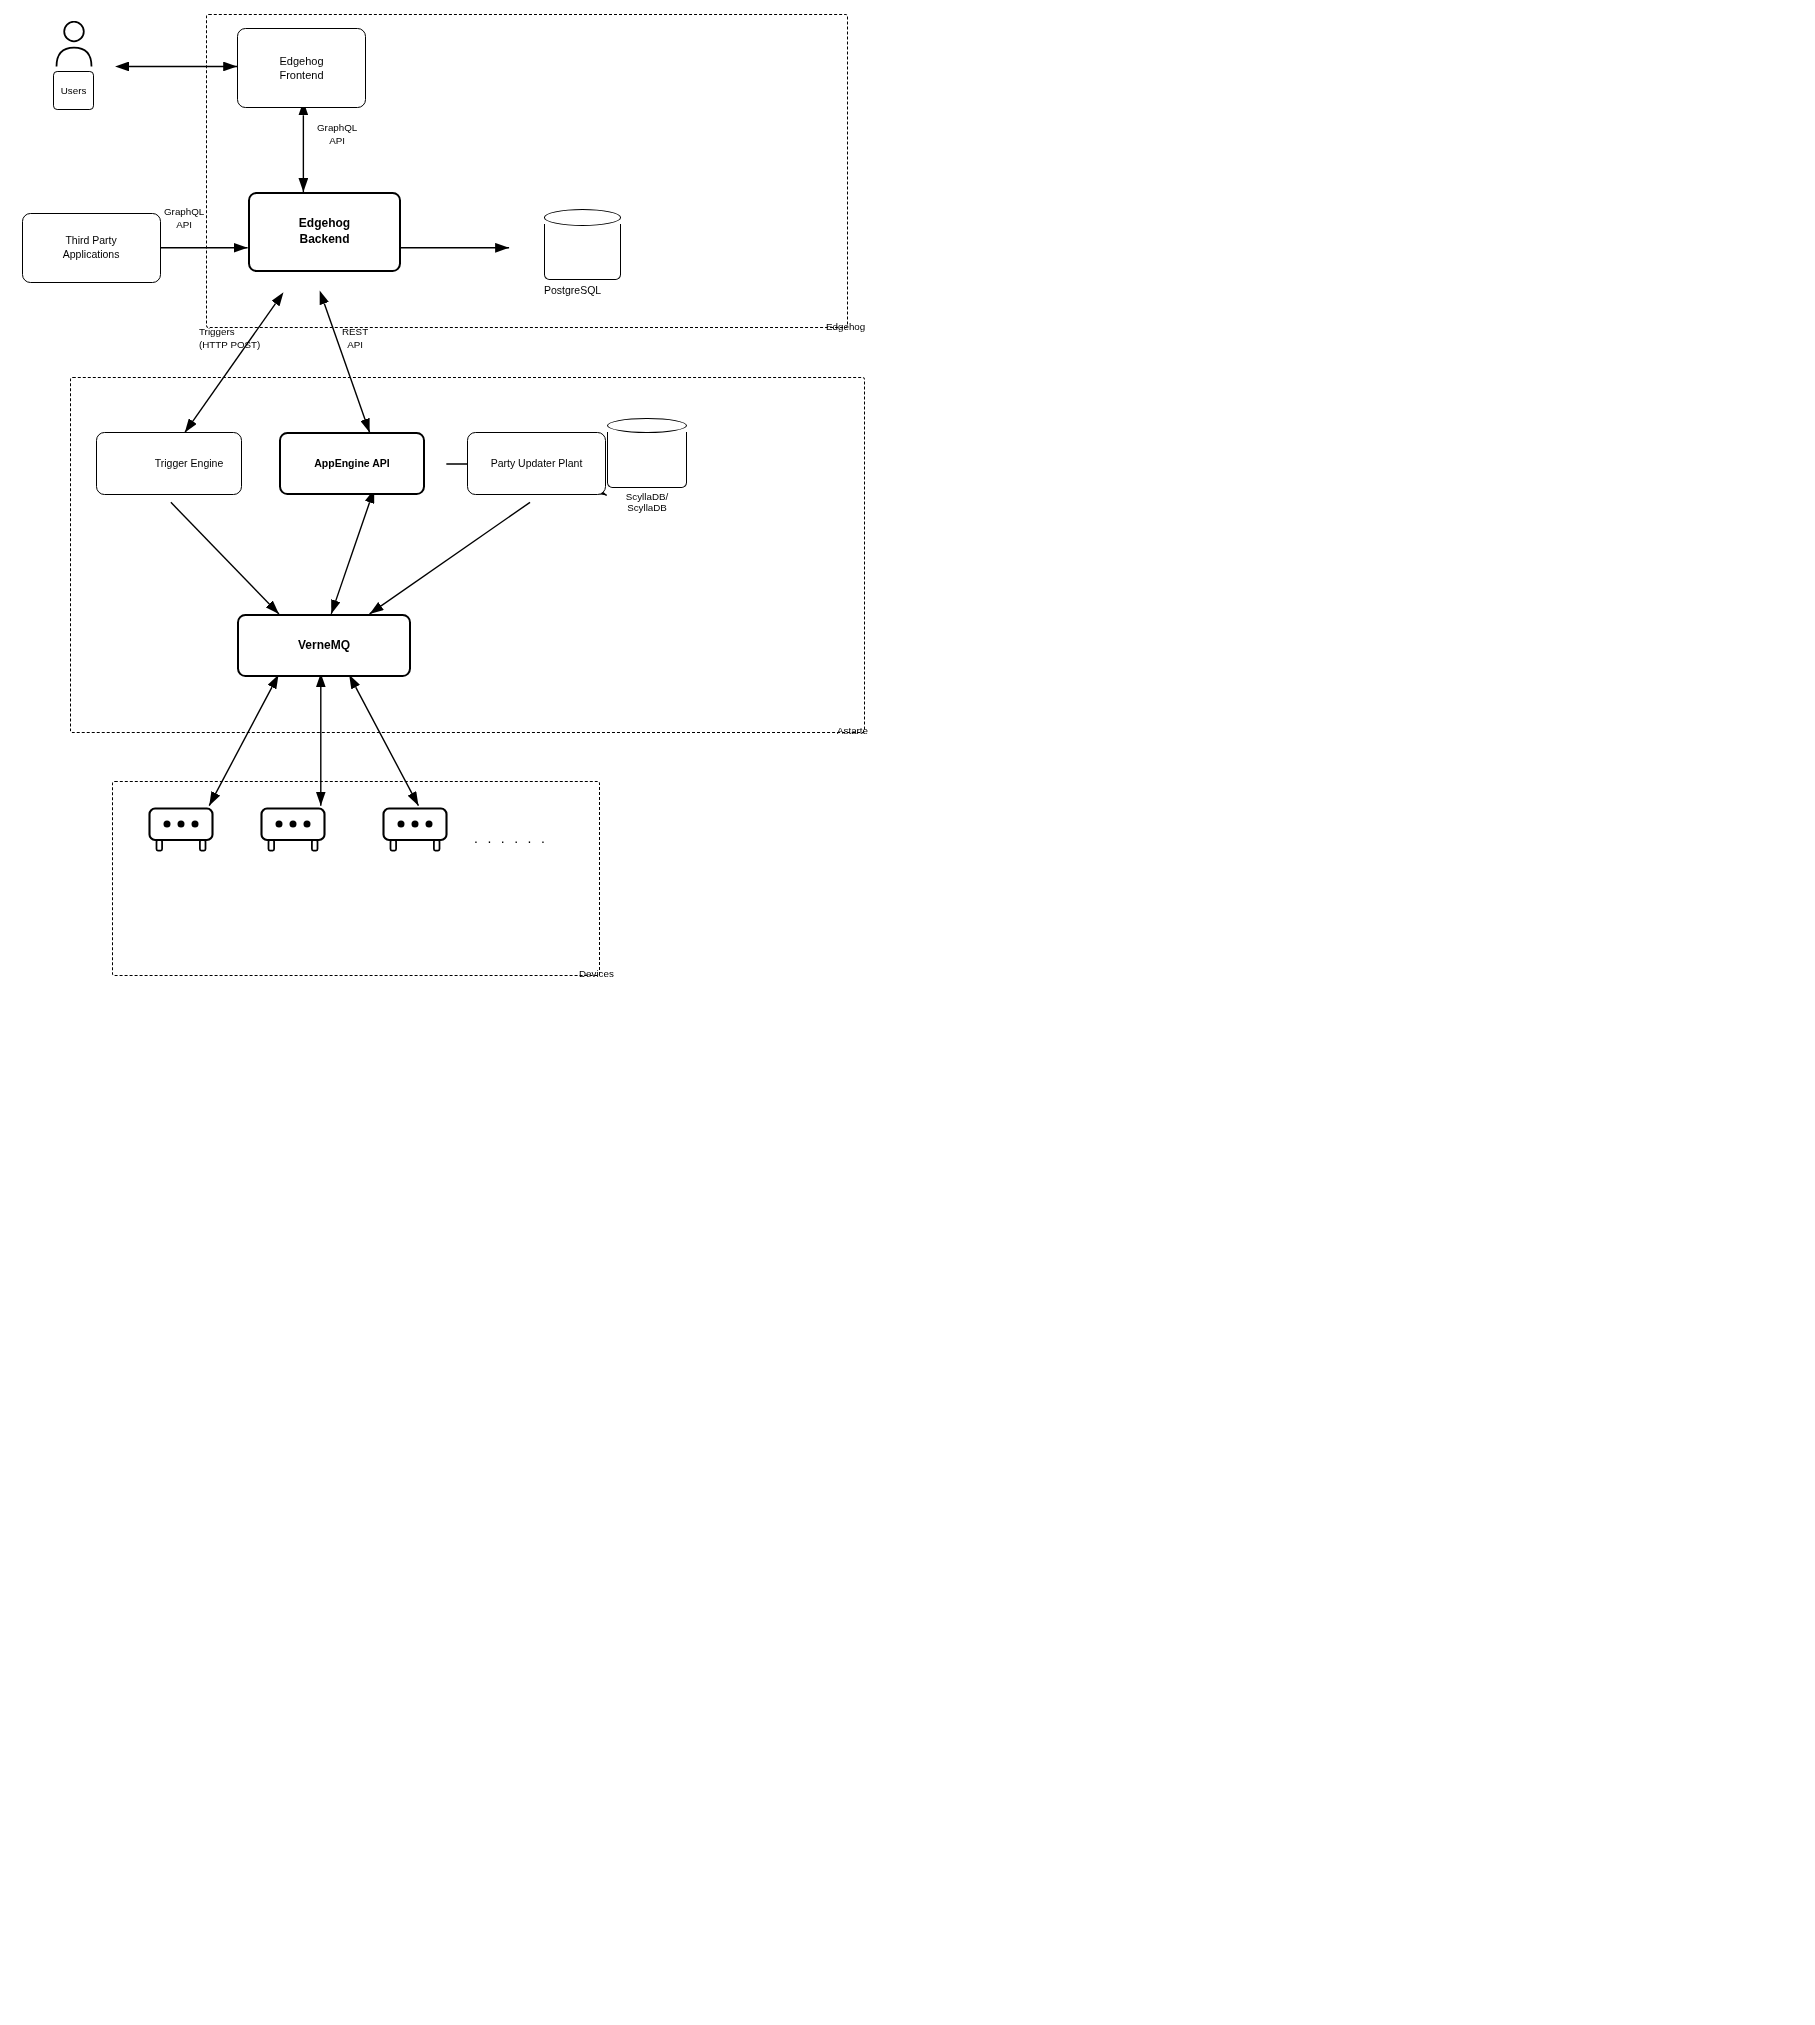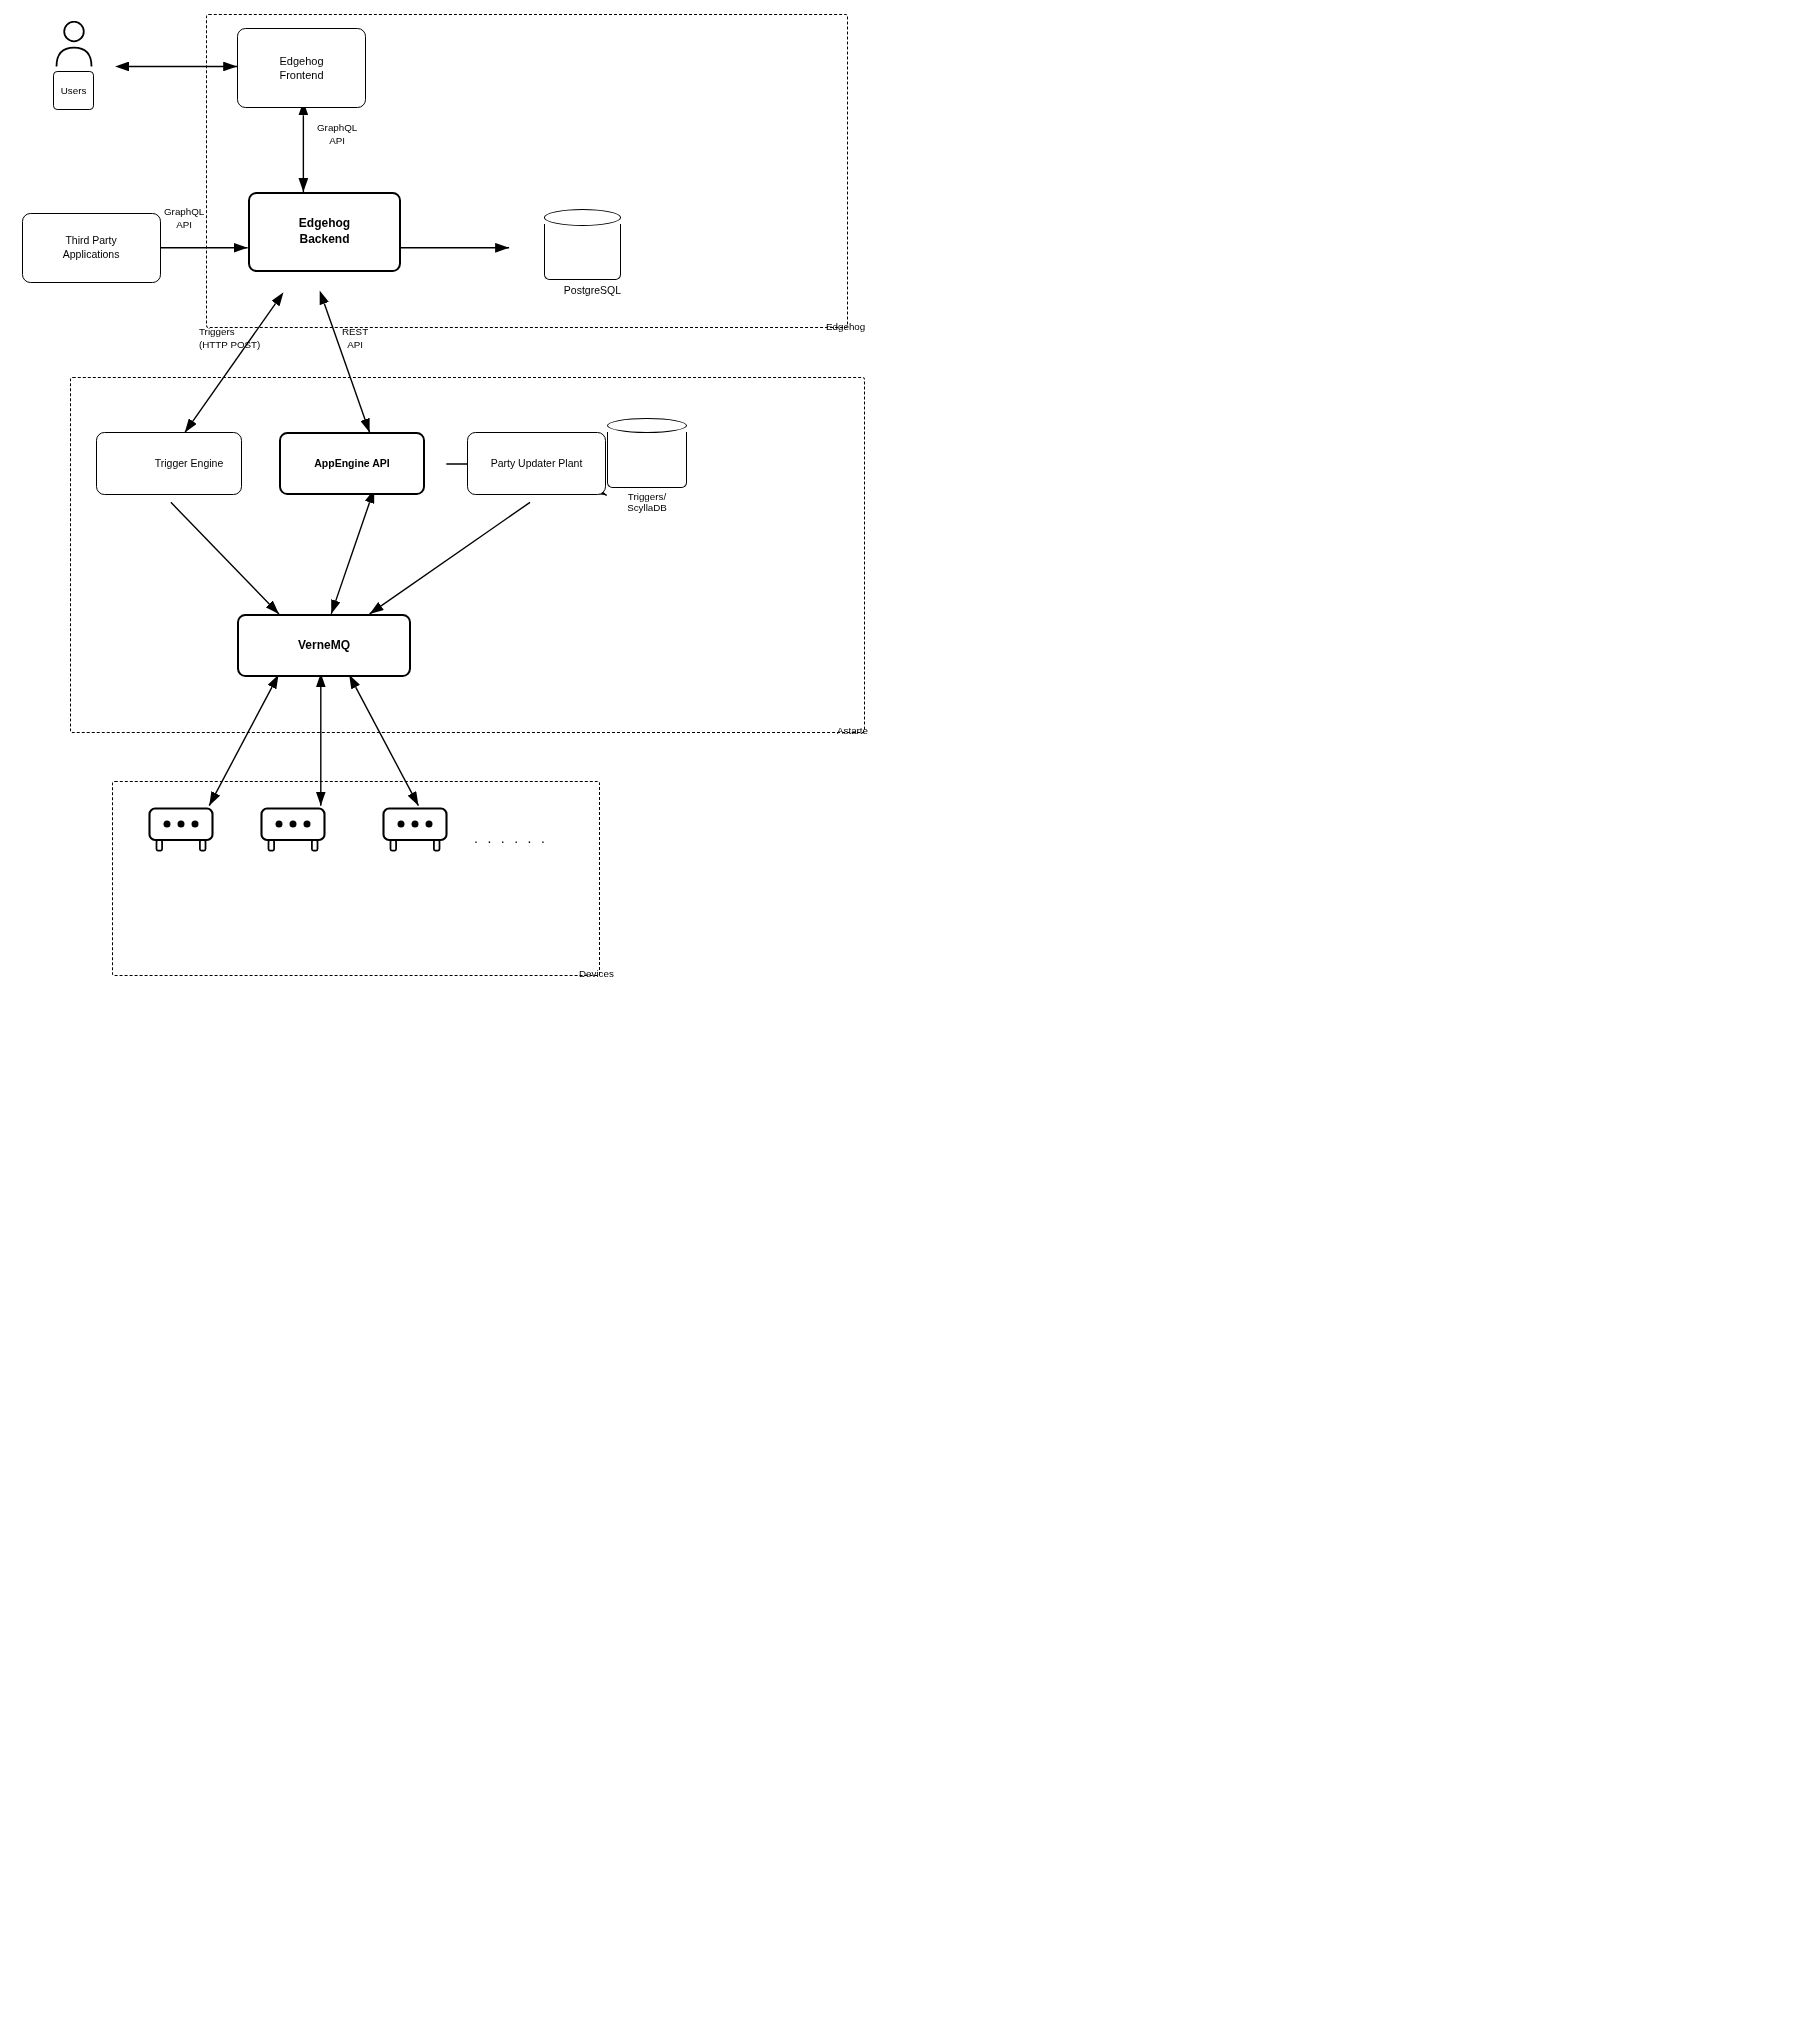--- a/index.html
+++ b/index.html
@@ -159,21 +159,21 @@
   </div>
 
   <div class="label" style="left: 164px; top: 206px; white-space: pre-line;">GraphQL
 API</div>
 
   <div class="box" style="left: 21.6px; top: 213px; width: 139px; height: 70px; font-size: 10.5px;">
     <span style="white-space: pre-line;">Third Party
 Applications</span>
   </div>
 
-  <div style="position: absolute; left: 509px; top: 209px; display: flex; flex-direction: column; align-items: flex-end; padding-left: 35px;">
+  <div style="position: absolute; left: 509px; top: 209px; display: flex; flex-direction: column; align-items: flex-start; padding-left: 35px;">
     <div style="width: 77px; height: 16.7px; border: 1.4px solid #000; border-radius: 50%; background: #fff; position: relative; z-index: 1;"></div>
     <div style="width: 77px; height: 56px; background: #fff; border-left: 1.4px solid #000; border-right: 1.4px solid #000; border-bottom: 1.4px solid #000; border-bottom-left-radius: 5.6px; border-bottom-right-radius: 5.6px; margin-top: -1.4px;">
       
     </div>
     <div class="cylinder-label" style="font-size: 10.5px; margin-top: 3.5px;">PostgreSQL</div>
   </div>
 
   <div class="label" style="left: 199px; top: 326px; white-space: pre-line; text-align: left;">Triggers
 (HTTP POST)</div>
 
@@ -188,21 +188,21 @@
     <span>AppEngine API</span>
   </div>
 
   <div class="box" style="left: 467px; top: 432px; width: 139px; height: 63px; font-size: 10.5px;">
     <span>Party Updater Plant</span>
   </div>
 
   <div style="position: absolute; left: 607px; top: 418px; display: flex; flex-direction: column; align-items: center;">
     <div style="width: 80px; height: 15.3px; border: 1.4px solid #000; border-radius: 50%; background: #fff; position: relative; z-index: 1;"></div>
     <div style="width: 80px; height: 56px; background: #fff; border-left: 1.4px solid #000; border-right: 1.4px solid #000; border-bottom: 1.4px solid #000; border-bottom-left-radius: 5.6px; border-bottom-right-radius: 5.6px; margin-top: -1.4px;"></div>
-    <div class="cylinder-label" style="font-size: 9.8px; margin-top: 3.5px; text-align: center; white-space: pre-line;">Triggers/
+    <div class="cylinder-label" style="font-size: 9.8px; margin-top: 3.5px; text-align: center; white-space: pre-line;">ScyllaDB/
 ScyllaDB</div>
   </div>
 
   <div class="box-thick" style="left: 237px; top: 614px; width: 174px; height: 63px; font-size: 12px;">
     <span>VerneMQ</span>
   </div>
 
   <div style="position: absolute; left: 146px; top: 805px; display: flex; flex-direction: column; align-items: center;">
     <svg width="70" height="49" viewBox="0 0 100 70">
 

